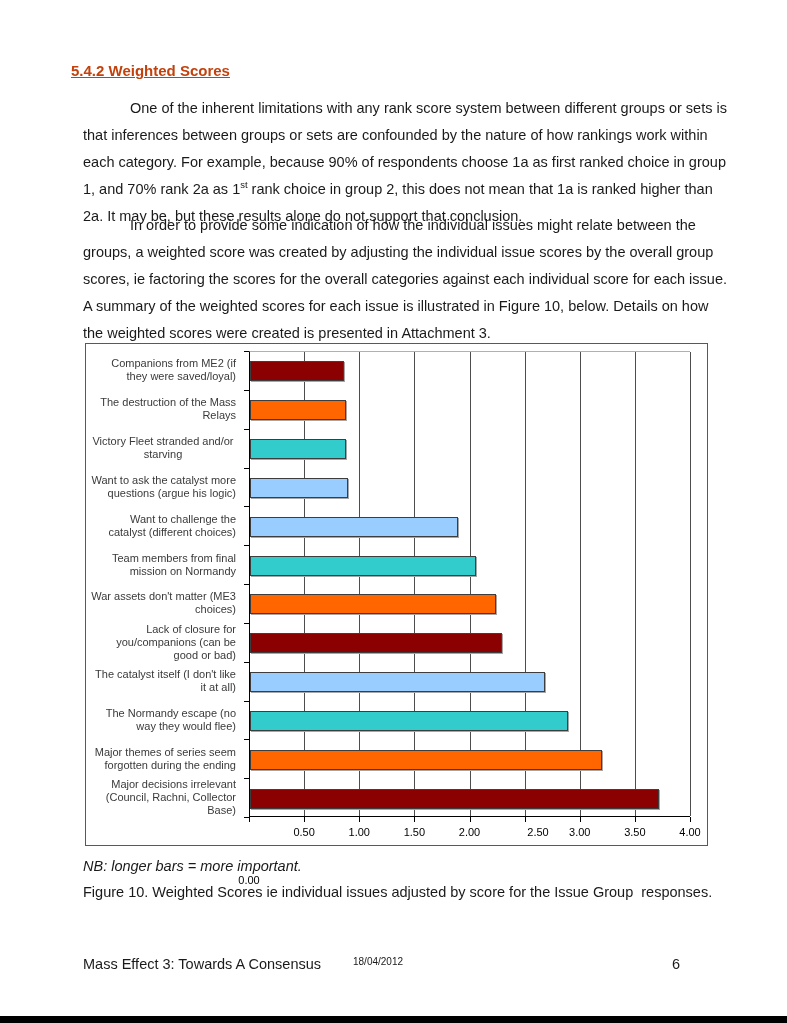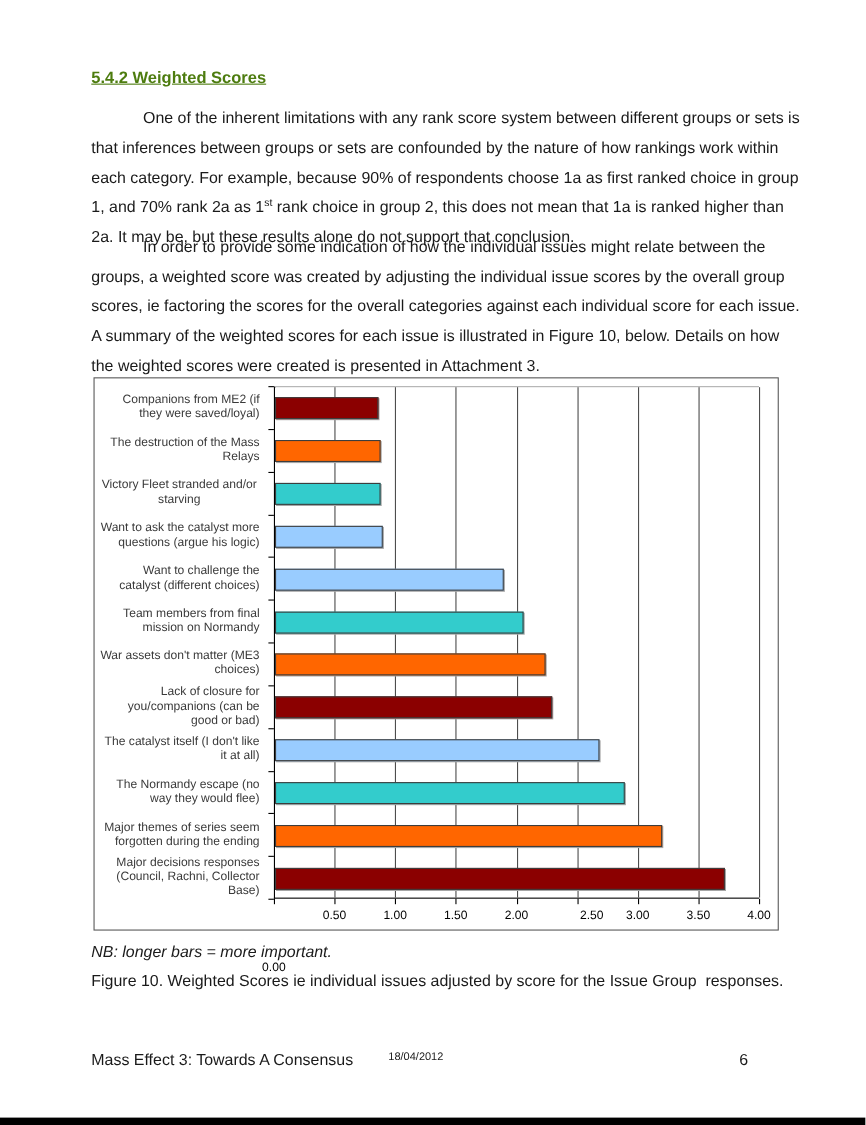--- a/index.html
+++ b/index.html
@@ -1,21 +1,21 @@
 <!DOCTYPE html>
 <html><head>
 <meta charset="utf-8">
 <style>
   * { margin:0; padding:0; box-sizing:border-box; }
   html,body { background:#ffffff; }
   body { font-family:"Liberation Sans", sans-serif; }
   .page { position:relative; width:787px; height:1023px; background:#ffffff; overflow:hidden; }
 
-  .heading { position:absolute; left:83px; top:62px; font-size:15px; font-weight:bold;
-             text-decoration:underline; color:#4d7c0f; }
+  .heading { position:absolute; left:71px; top:62px; font-size:15px; font-weight:bold;
+             text-decoration:underline; color:#c2410c; }
 
   .para { position:absolute; left:83px; width:648px; font-size:14.5px; line-height:27px;
           color:#1a1a1a; text-indent:47px; text-align:left; }
   #para1 { top:95px; }
   #para2 { top:212px; }
   .para sup { font-size:9.5px; vertical-align:super; line-height:0; }
 
   .chart-box { position:absolute; left:85px; top:343px; width:623px; height:503px;
                border:1px solid #595959; background:#ffffff; }
   .plot-area { position:absolute; left:163px; top:7px; width:441px; height:466px;
@@ -107,21 +107,21 @@
       <div class="cat-label" style="top: 240px; height: 38.8333px;">War assets don't matter (ME3 choices)</div>
       <div class="ytick" style="top: 240px;"></div>
       <div class="cat-label" style="top: 278.833px; height: 38.8333px;">Lack of closure for you/companions (can be good or bad)</div>
       <div class="ytick" style="top: 278.833px;"></div>
       <div class="cat-label" style="top: 317.667px; height: 38.8333px;">The catalyst itself (I don't like it at all)</div>
       <div class="ytick" style="top: 317.667px;"></div>
       <div class="cat-label" style="top: 356.5px; height: 38.8333px;">The Normandy escape (no way they would flee)</div>
       <div class="ytick" style="top: 356.5px;"></div>
       <div class="cat-label" style="top: 395.333px; height: 38.8333px;">Major themes of series seem forgotten during the ending</div>
       <div class="ytick" style="top: 395.333px;"></div>
-      <div class="cat-label" style="top: 434.167px; height: 38.8333px;">Major decisions responses (Council, Rachni, Collector Base)</div>
+      <div class="cat-label" style="top: 434.167px; height: 38.8333px;">Major decisions irrelevant (Council, Rachni, Collector Base)</div>
       <div class="ytick" style="top: 434.167px;"></div>
       <div class="ytick" style="top: 473px;"></div>
     </div>
 
   <div class="note">NB: longer bars = more important.</div>
   <div class="caption">Figure 10. Weighted Scores ie individual issues adjusted by score for the Issue Group  responses.</div>
 
   <div class="footer-left">Mass Effect 3: Towards A Consensus</div>
   <div class="footer-date">18/04/2012</div>
   <div class="footer-page">6</div>

